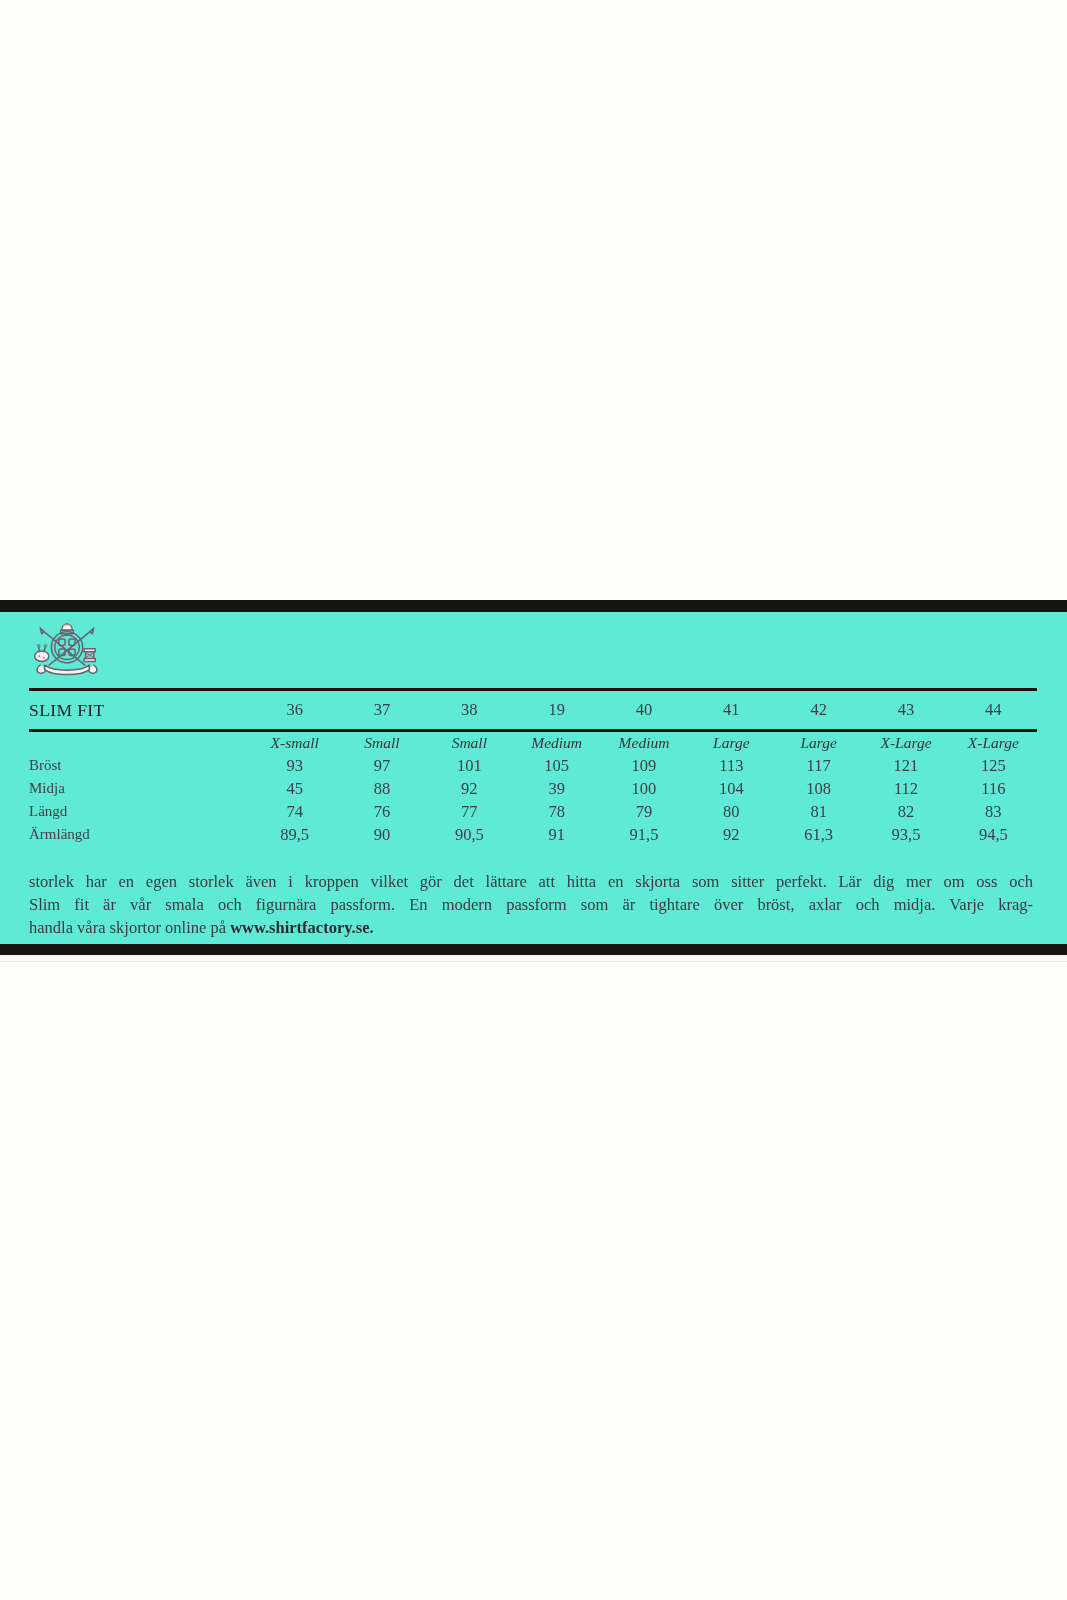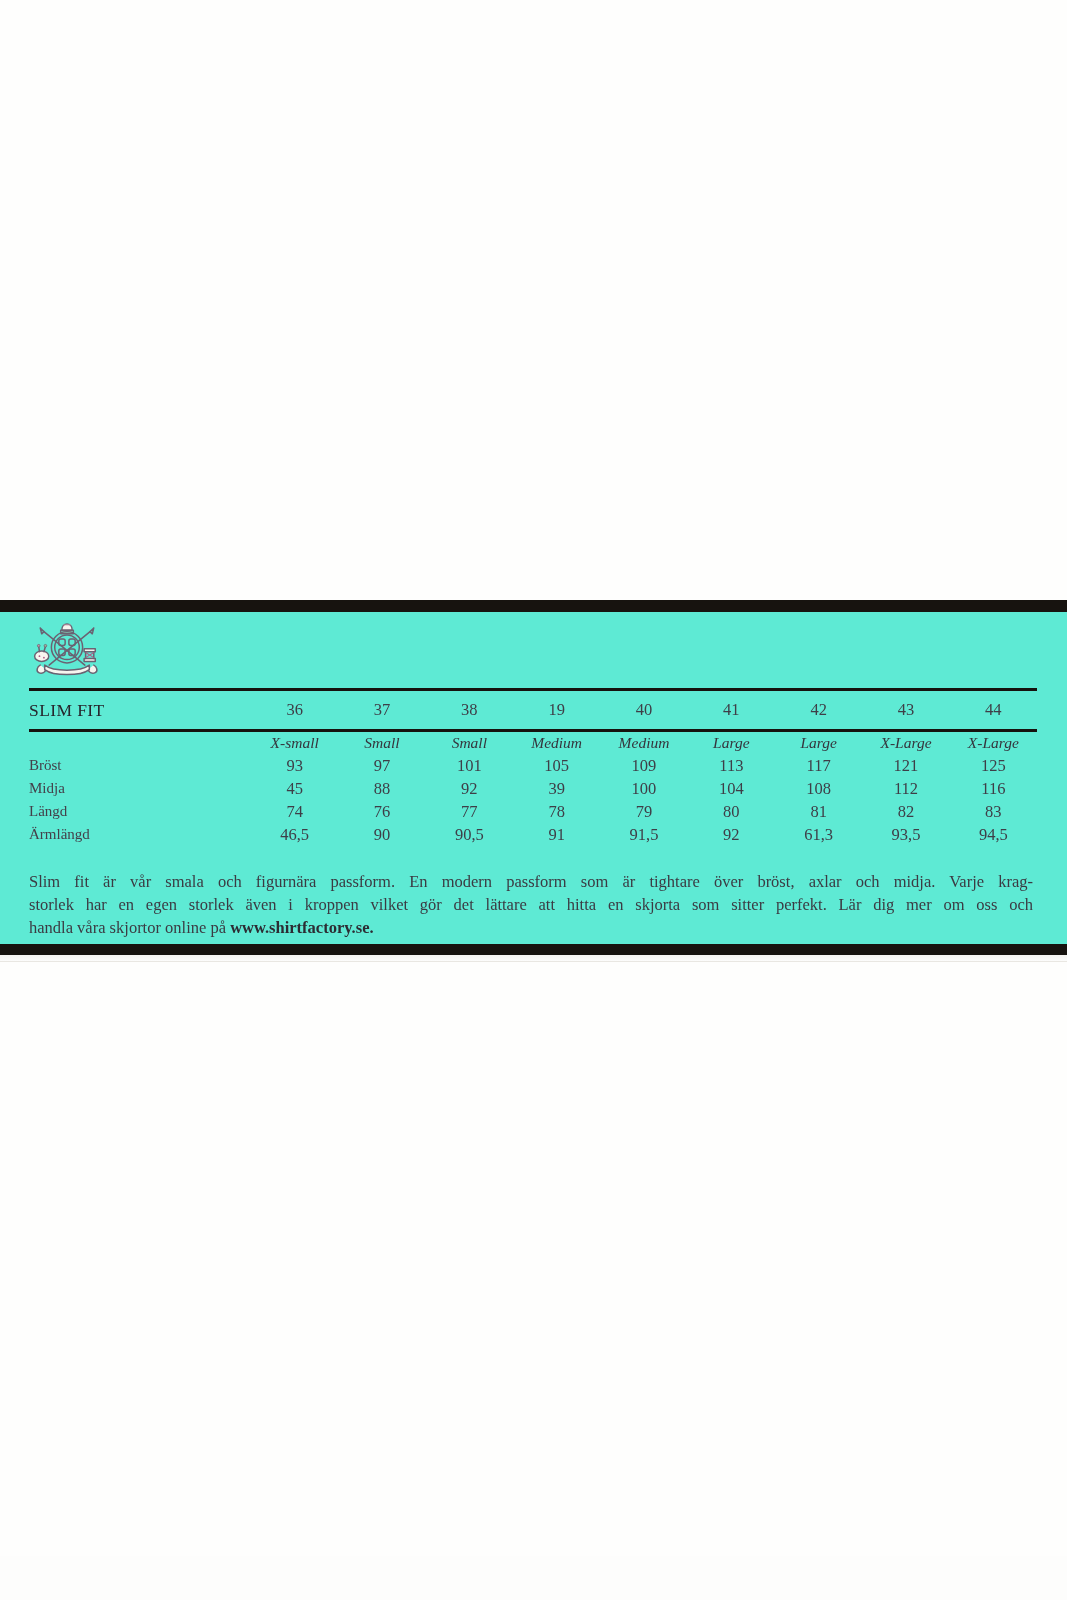--- a/index.html
+++ b/index.html
@@ -159,35 +159,35 @@
         <div class="cell">77</div>
         <div class="cell">78</div>
         <div class="cell">79</div>
         <div class="cell">80</div>
         <div class="cell">81</div>
         <div class="cell">82</div>
         <div class="cell">83</div>
       </div>
       <div class="grid mrow">
         <div class="rlabel">Ärmlängd</div>
-        <div class="cell">46,5</div>
+        <div class="cell">89,5</div>
         <div class="cell">90</div>
         <div class="cell">90,5</div>
         <div class="cell">91</div>
         <div class="cell">91,5</div>
         <div class="cell">92</div>
         <div class="cell">61,3</div>
         <div class="cell">93,5</div>
         <div class="cell">94,5</div>
       </div>
     </div>
 
   <div class="para">
+    <span class="pline j">storlek har en egen storlek även i kroppen vilket gör det lättare att hitta en skjorta som sitter perfekt. Lär dig mer om oss och</span>
     <span class="pline j">Slim fit är vår smala och figurnära passform. En modern passform som är tightare över bröst, axlar och midja. Varje krag-</span>
-    <span class="pline j">storlek har en egen storlek även i kroppen vilket gör det lättare att hitta en skjorta som sitter perfekt. Lär dig mer om oss och</span>
     <span class="pline"><span>handla våra skjortor online på </span><strong>www.shirtfactory.se.</strong></span>
   </div>
 
 </div>
 
 <div class="bar bottom"></div>
 <div class="edge-strip"></div>
 <div class="photo-bottom"></div>
 
 </body></html>

